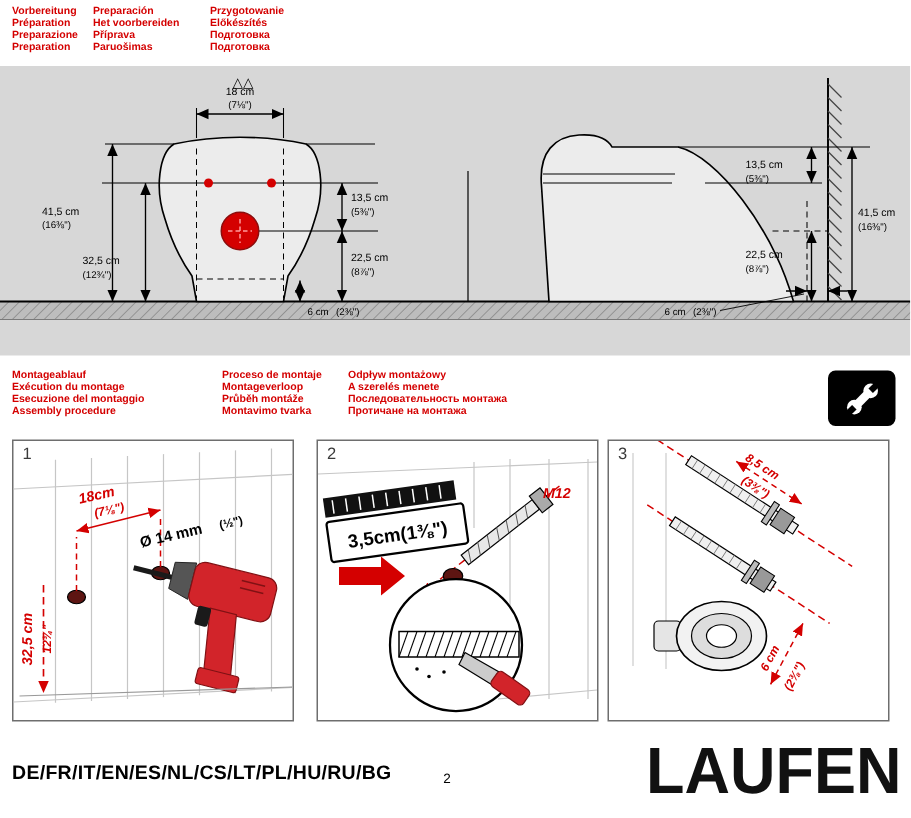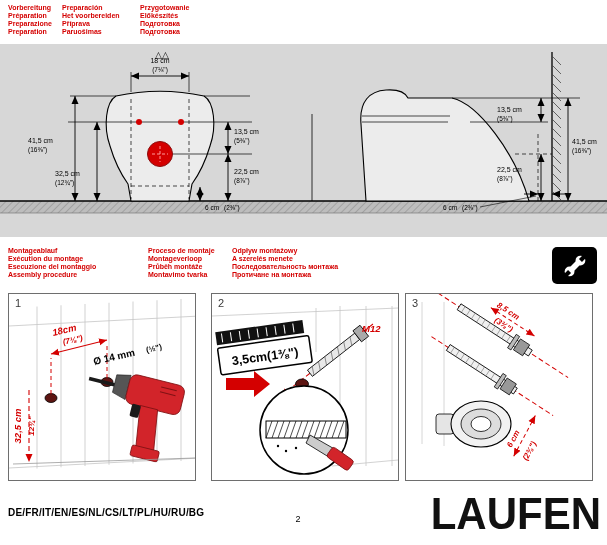--- a/index.html
+++ b/index.html
@@ -29,21 +29,21 @@
   
   .wrench-box { position:absolute; top:247px; left:552px; width:45px; height:37px; background:#000;
                 border-radius:5px; display:flex; align-items:center; justify-content:center; }
 
   
   .panel { position:absolute; top:293px; width:188px; height:188px; background:#fff; border:1px solid #6e6e6e; }
   .panel .num { position:absolute; top:3px; left:6px; font-size:11px; color:#3a3a3a; }
   .panel svg { position:absolute; top:0; left:0; }
 
   
-  .footer-langs { position:absolute; left:8px; top:507px; font-size:10px; font-weight:bold; color:#000; letter-spacing:.2px; }
+  .footer-langs { position:absolute; left:8px; top:507px; font-size:13px; font-weight:bold; color:#000; letter-spacing:.2px; }
   .page-num { position:absolute; left:288px; top:514px; width:20px; text-align:center; font-size:9px; color:#000; }
   .brand { position:absolute; right:6px; top:489px; font-size:42px; font-weight:bold; color:#111;
            letter-spacing:0; transform:scaleY(1.04); transform-origin:top right; }
 </style>
 </head>
 <body>
 
 <div class="page">
 
   <div class="lang-block prep">

